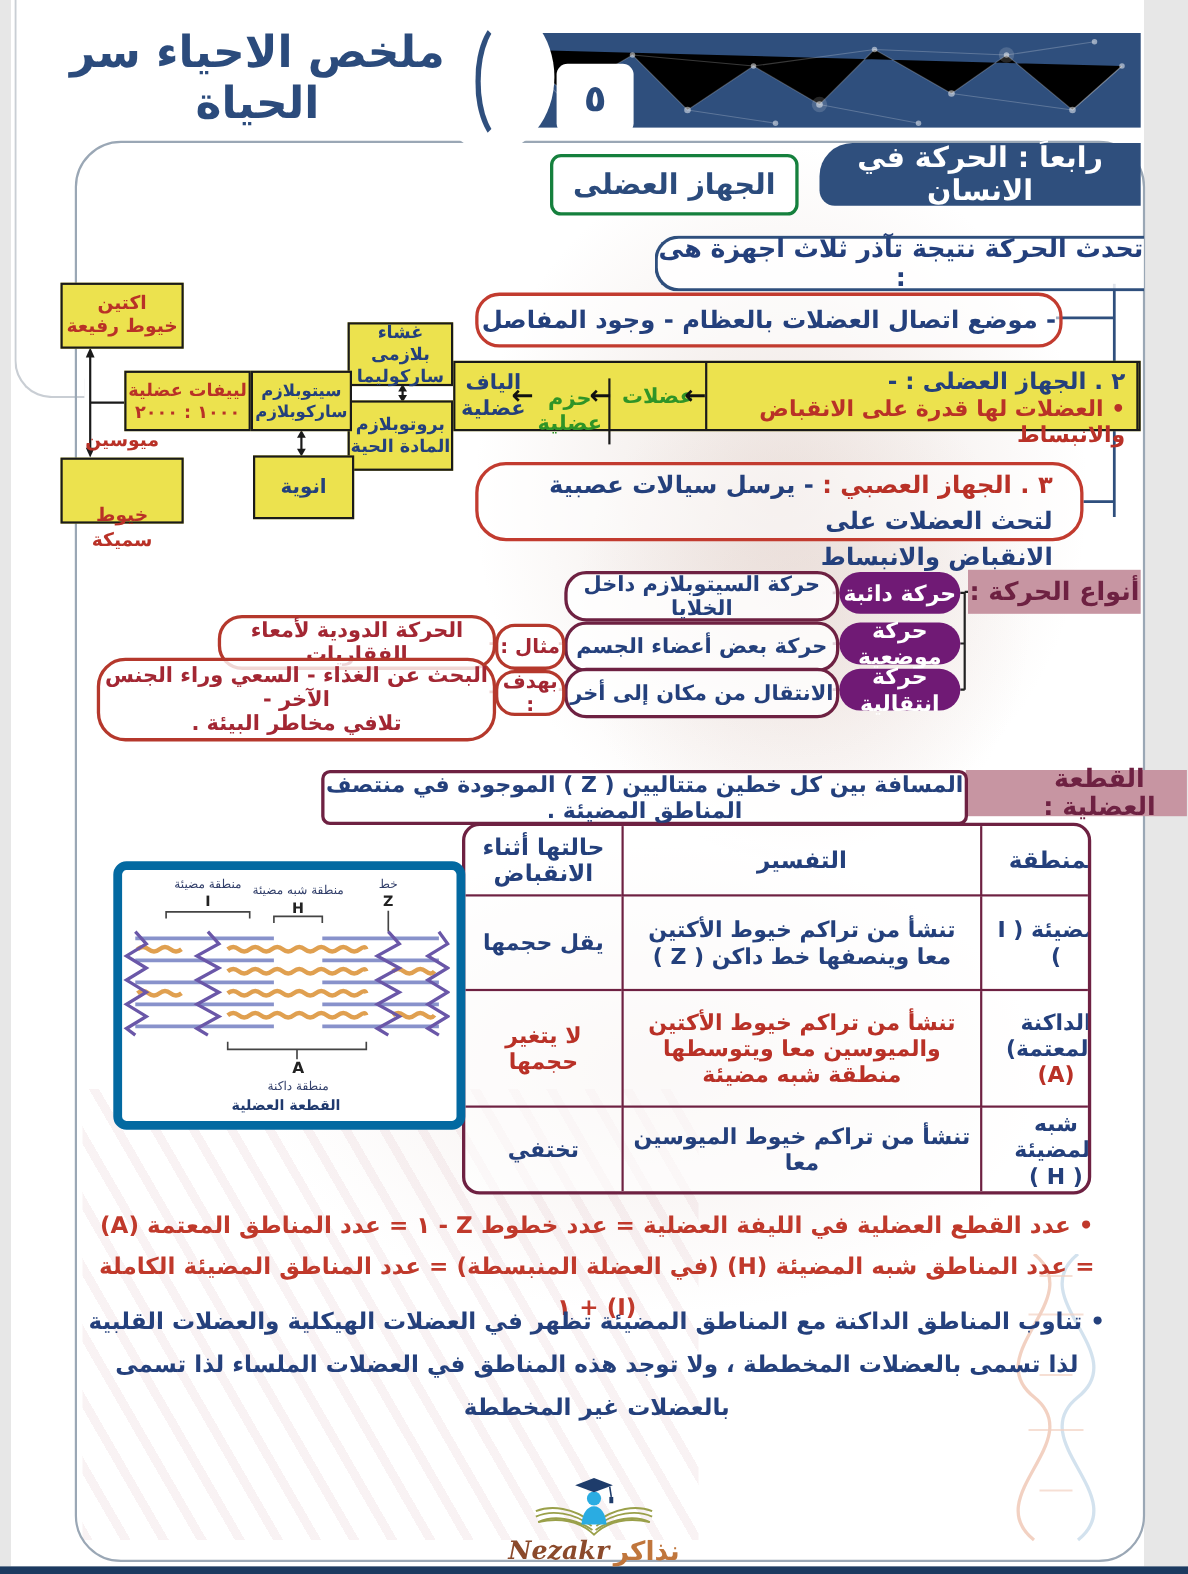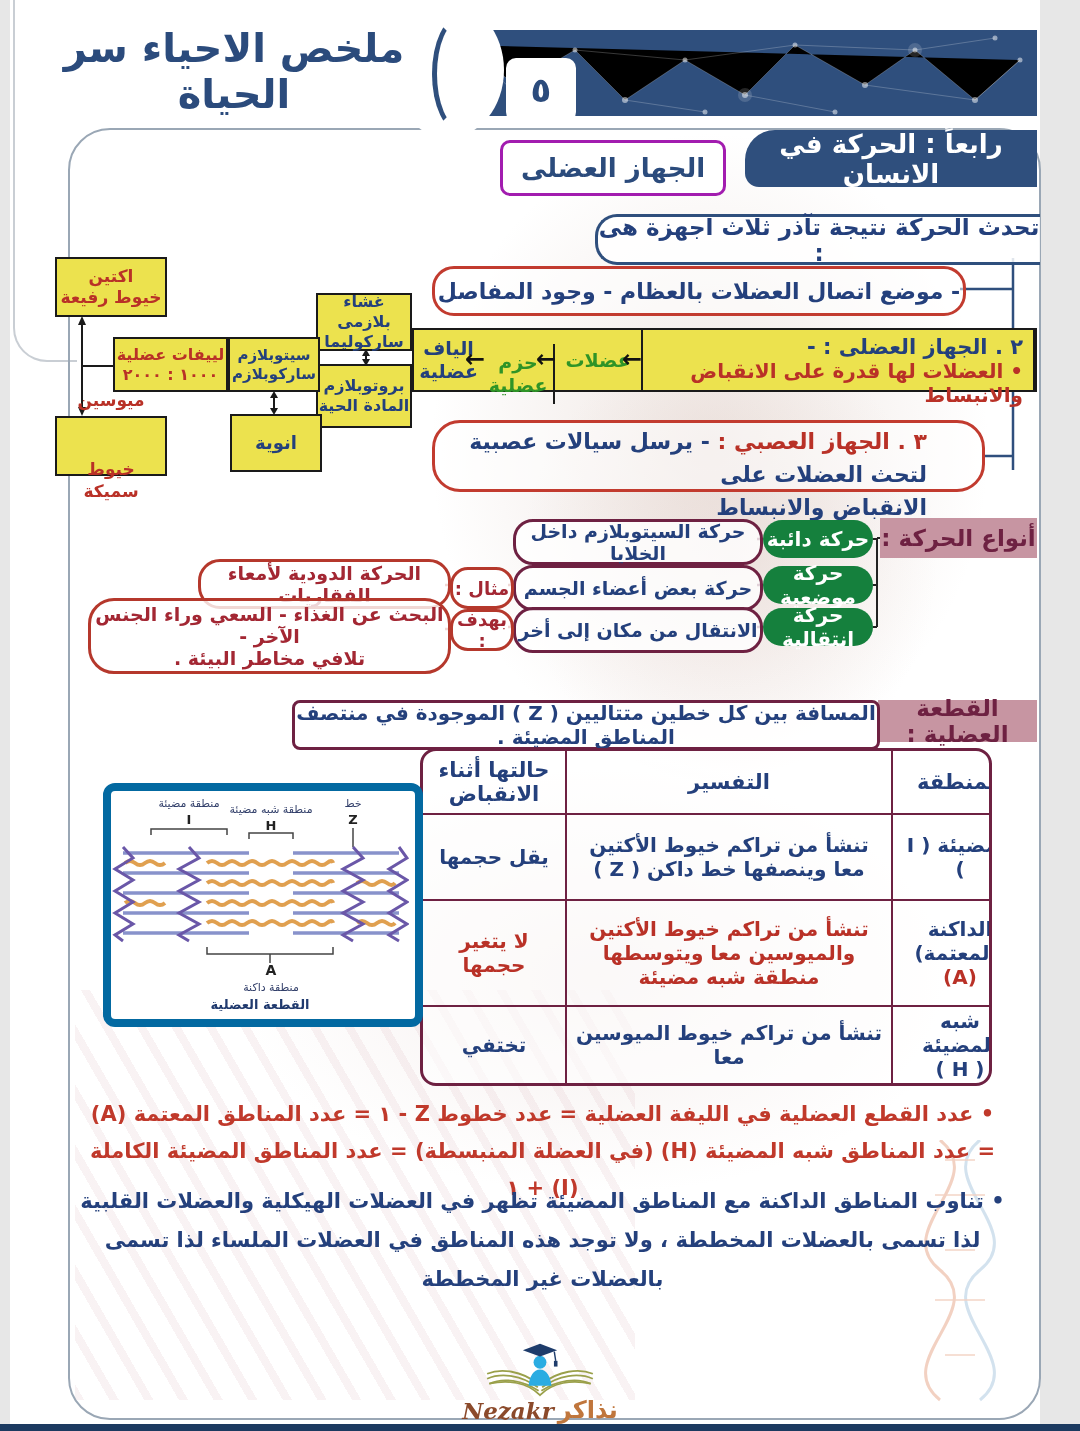--- a/index.html
+++ b/index.html
@@ -12,70 +12,70 @@
   #left-artifact{left:13px;top:-40px;width:62px;height:400px;border-left:2px solid #c9ced4;border-bottom:2px solid #c9ced4;border-bottom-left-radius:34px;}
   #bottom-bar{left:0;top:1424px;width:1080px;height:7px;background:#1c3a60;}
   
   #banner{left:440px;top:30px;width:597px;height:86px;background:#2f4f7d;z-index:2;}
   #banner-notch{left:392px;top:2px;width:112px;height:136px;background:#ffffff;border-radius:50%;z-index:3;}
   #paren{left:432px;top:16px;width:46px;height:106px;border:5px solid transparent;border-left-color:#2f4f7d;border-radius:50%;z-index:4;}
   #page-title{left:38px;top:40px;width:392px;height:62px;color:#2b4b7c;font-size:40px;z-index:4;}
   #page-num{left:506px;top:58px;width:70px;height:64px;background:#ffffff;border-radius:10px;color:#2b4b7c;font-size:34px;z-index:4;}
   
   #sec-banner{left:745px;top:130px;width:292px;height:57px;background:#2f4f7d;border-radius:30px 0 0 14px;color:#ffffff;font-size:26px;z-index:3;}
-  #sec-sub{left:500px;top:140px;width:220px;height:50px;background:#ffffff;border:3px solid #a21caf;border-radius:10px;color:#2b4b7c;font-size:26px;z-index:3;}
+  #sec-sub{left:500px;top:140px;width:220px;height:50px;background:#ffffff;border:3px solid #15803d;border-radius:10px;color:#2b4b7c;font-size:26px;z-index:3;}
   #content-border{left:68px;top:128px;width:969px;height:1288px;border:2px solid #9aa7b5;border-radius:42px;z-index:0;}
   
   .wm{z-index:0;pointer-events:none;}
   #wm-head{left:420px;top:120px;width:580px;height:660px;background:radial-gradient(ellipse at center,rgba(213,191,181,.40) 0%,rgba(213,191,181,0) 68%);}
   #wm-face{left:520px;top:330px;width:420px;height:460px;background:radial-gradient(ellipse at center,rgba(218,194,186,.30) 0%,rgba(218,194,186,0) 70%);}
   #wm-body{left:240px;top:760px;width:720px;height:430px;background:radial-gradient(ellipse at center,rgba(222,201,196,.30) 0%,rgba(222,201,196,0) 72%);}
   #wm-shirt{left:75px;top:990px;width:560px;height:410px;background:repeating-linear-gradient(60deg,rgba(214,170,178,.15) 0 8px,rgba(255,255,255,0) 8px 30px);}
   
   #intro-box{left:595px;top:214px;width:442px;height:45px;background:rgba(255,255,255,.85);border:3px solid #2f4f7d;border-right:none;border-radius:22px 0 0 22px;color:#24407c;font-size:23px;z-index:2;}
   
   .sysbox{border:3px solid #c23b2f;background:rgba(255,255,255,.55);z-index:2;font-size:22px;}
   #sys1{left:432px;top:266px;width:528px;height:44px;border-radius:22px;}
-  #sys3{left:432px;top:420px;width:553px;height:72px;border-radius:28px;display:block;text-align:right;padding:2px 55px 0 10px;box-sizing:border-box;line-height:33px;}
+  #sys3{left:432px;top:420px;width:553px;height:72px;border-radius:28px;display:block;text-align:right;padding:2px 25px 0 10px;box-sizing:border-box;line-height:33px;}
   .t-red{color:#b93127;}
   .t-navy{color:#24407c;}
   .t-green{color:#2f9427;}
   
   #ybar{left:412px;top:328px;width:625px;height:64px;background:#ece24e;border:2px solid #1a1a1a;z-index:2;display:flex;flex-direction:row;box-sizing:border-box;}
   #ybar .cell{box-sizing:border-box;height:100%;}
   #ybar .divider{border-right:2px solid #1a1a1a;}
   .chain-cell{display:flex;align-items:center;justify-content:center;text-align:center;font-weight:bold;font-size:19px;line-height:1.2;padding:0 4px;box-sizing:border-box;}
   .yarrow{position:absolute;top:17px;font-size:24px;font-weight:bold;color:#111;z-index:3;}
   .ybox{background:#ece24e;border:2px solid #1a1a1a;z-index:2;display:flex;flex-direction:column;align-items:center;justify-content:center;text-align:center;font-weight:bold;line-height:1.25;box-sizing:border-box;}
   
-  .pill{background:#15803d;color:#ffffff;border-radius:19px;font-size:20px;z-index:2;}
+  .pill{background:#701a75;color:#ffffff;border-radius:19px;font-size:20px;z-index:2;}
   .mvbox{background:rgba(255,255,255,.8);border:3px solid #6e2142;border-radius:20px;color:#24407c;font-size:19px;z-index:2;}
   .redbox{background:rgba(255,255,255,.8);border:3px solid #b5382c;color:#a32733;z-index:2;}
   #mv-label{left:880px;top:518px;width:157px;height:40px;background:#c795a2;color:#6e2142;font-size:23px;z-index:2;}
   
-  #sar-label{left:878px;top:700px;width:159px;height:42px;background:#c795a2;color:#6e2142;font-size:23px;z-index:2;}
+  #sar-label{left:878px;top:700px;width:159px;height:42px;background:#c795a2;color:#6e2142;font-size:23px;z-index:2;padding-left:42px;}
   #sar-def{left:292px;top:700px;width:582px;height:44px;background:rgba(255,255,255,.85);border:3px solid #6e2142;border-radius:8px;color:#24407c;font-size:20px;z-index:2;}
   
   #mtable-wrap{left:420px;top:748px;width:566px;z-index:2;border:3px solid #6e2142;border-radius:16px;overflow:hidden;background:rgba(255,255,255,.6);}
   table.mtable{border-collapse:collapse;width:100%;table-layout:fixed;}
   table.mtable td{border:2px solid #6e2142;text-align:center;vertical-align:middle;font-weight:bold;padding:2px 6px;}
   table.mtable tr td:first-child{border-right:none;}
   table.mtable tr td:last-child{border-left:none;}
   table.mtable tr:first-child td{border-top:none;}
   table.mtable tr:last-child td{border-bottom:none;}
   .fs20{font-size:20px;} .fs21{font-size:21px;}
   
   #diagram-box{left:103px;top:783px;width:304px;height:228px;background:#ffffff;border:8px solid #0369a1;border-radius:12px;z-index:2;}
   
   .note{left:80px;width:925px;text-align:center;font-weight:bold;font-size:21px;z-index:2;}
   #note1{top:1096px;color:#c0392b;line-height:37px;}
   #note2{top:1182px;color:#24407c;line-height:39px;}
   
   #logo{left:440px;top:1338px;width:200px;height:60px;z-index:2;}
-  #logo-text{left:440px;top:1396px;width:200px;height:28px;z-index:2;display:flex;align-items:center;justify-content:center;gap:4px;}
+  #logo-text{left:440px;top:1396px;width:200px;height:28px;z-index:2;display:flex;align-items:flex-start;justify-content:center;gap:4px;}
   #logo-en{font-style:italic;font-weight:bold;font-size:23px;color:#8b4a2b;font-family:"DejaVu Serif",serif;}
   #logo-ar{font-weight:bold;font-size:24px;color:#c0763c;}
   svg{display:block;}
   .lineal{z-index:1;pointer-events:none;}
 </style>
 </head>
 <body>
 
 <div class="abs" id="page"></div>
 <div class="abs" id="left-artifact"></div>

